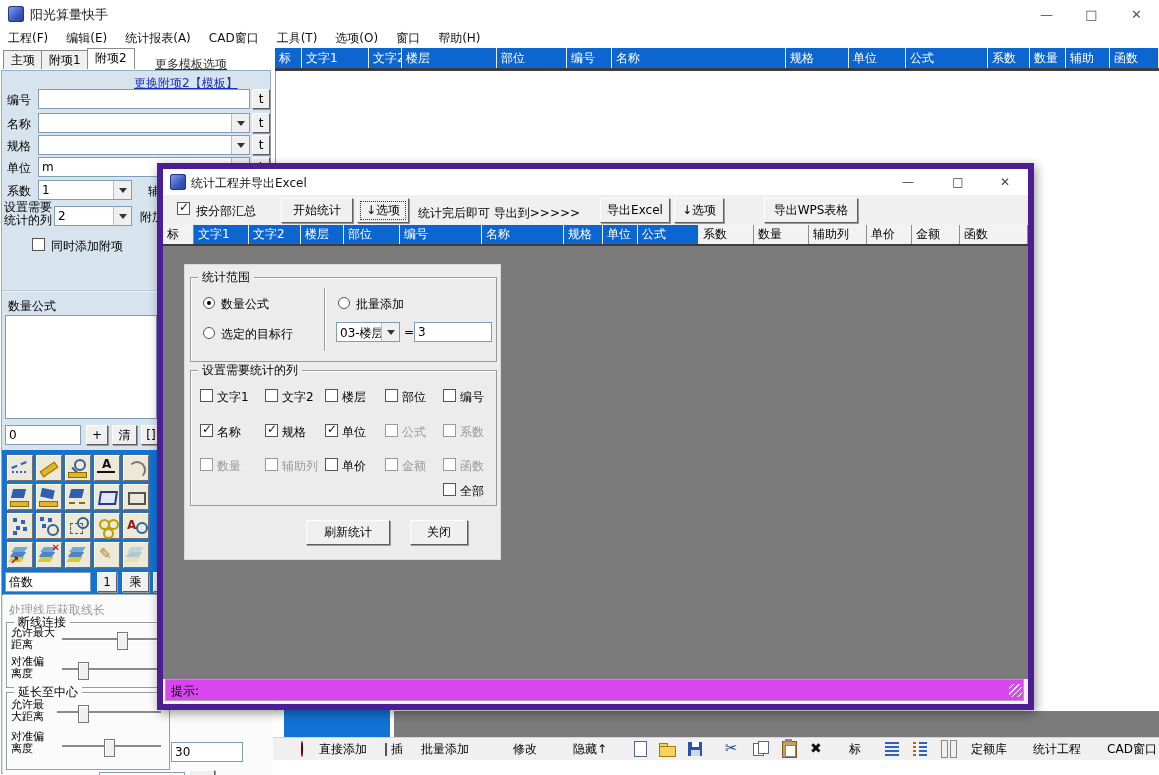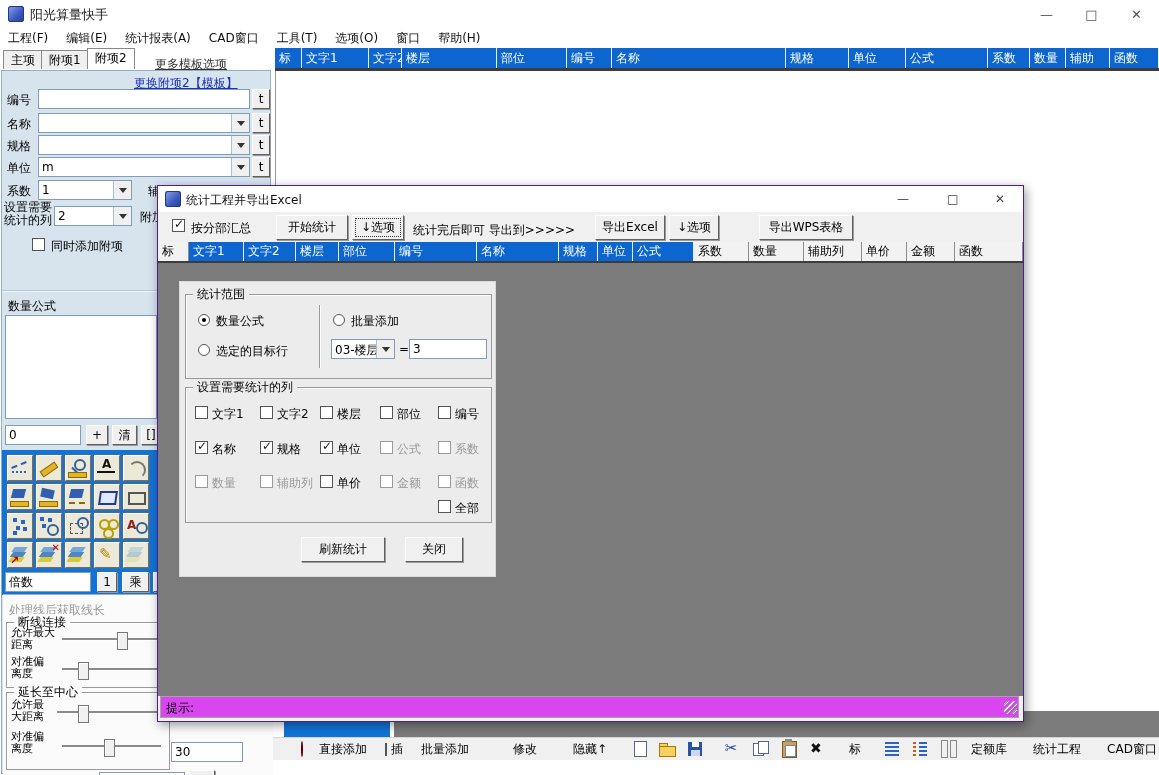--- a/index.html
+++ b/index.html
@@ -64,22 +64,22 @@
   #whitesec{position:absolute;left:1px;top:523px;width:270px;height:203px;background:#fbfbfb;border-top:1px solid #9ab2c2}
 
   
   #mainheader{position:absolute;left:275px;top:48px;height:20px;display:flex}
   .hcell{height:20px;background:#0d66d0;color:#fff;display:flex;align-items:center;padding-left:4px;
          border-right:1px solid #e8eef8;box-sizing:border-box;white-space:nowrap;overflow:hidden}
   #headshadow{position:absolute;left:275px;top:68px;width:884px;height:3px;background:#3c3c3c}
   #maincontent{position:absolute;left:275px;top:71px;width:884px;height:640px;background:#fff;border-left:1px solid #9a9a9a}
 
   
-  #dialog{position:absolute;left:157px;top:185px;width:865px;height:535px;background:#f0f0f0;
-          border:1px solid #4c1d95;box-shadow:2px 3px 10px rgba(0,0,0,.4);box-sizing:content-box;z-index:10}
+  #dialog{position:absolute;left:157px;top:163px;width:865px;height:535px;background:#f0f0f0;
+          border:6px solid #4c1d95;box-shadow:2px 3px 10px rgba(0,0,0,.4);box-sizing:content-box;z-index:10}
   #dtitle{position:absolute;left:0;top:0;width:865px;height:26px;background:#fff}
   #dtitle .t{position:absolute;left:28px;top:6px;font-size:12px;color:#111}
   .dctl{position:absolute;top:0;width:40px;height:26px;display:flex;align-items:center;justify-content:center;color:#444;font-size:12px}
   #dtoolbar{position:absolute;left:0;top:26px;width:865px;height:30px;background:#f0f0f0}
   #dheader{position:absolute;left:0;top:56px;width:865px;height:19px;display:flex;background:#f0f0f0}
   .dcell{height:19px;display:flex;align-items:center;padding-left:4px;border-right:1px solid #8c8c8c;
          box-sizing:border-box;background:#f2f2f2;color:#000;white-space:nowrap;overflow:hidden}
   .dcell.hl{background:#0d66d0;color:#fff;border-right:1px solid #e8eef8}
   #dheadshadow{position:absolute;left:0;top:75px;width:865px;height:2px;background:#3c3c3c}
   #dbody{position:absolute;left:0;top:77px;width:865px;height:433px;background:#7b7b7b}

